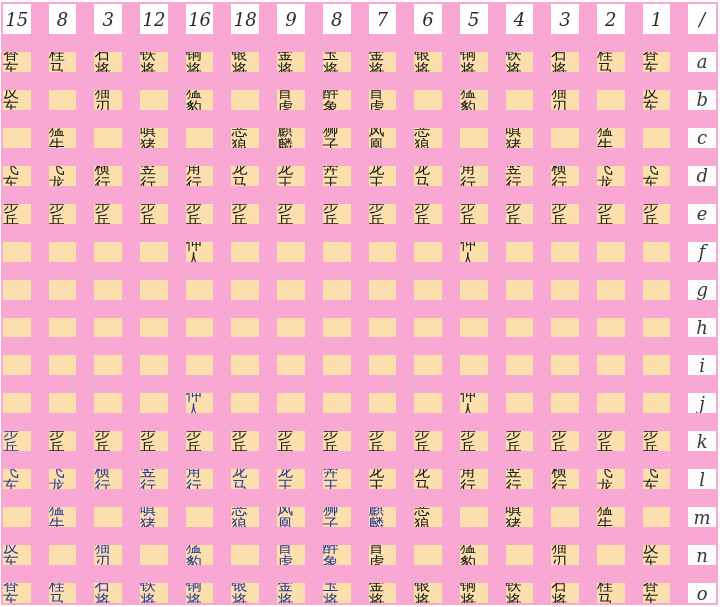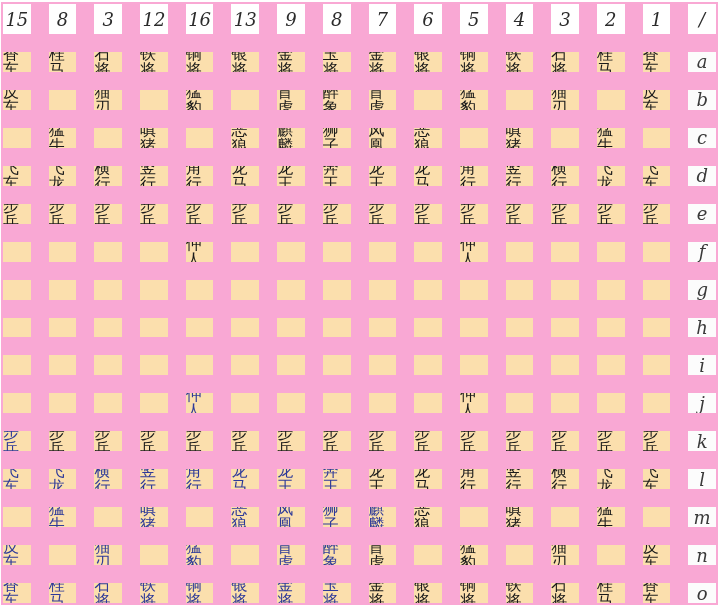--- a/index.html
+++ b/index.html
@@ -22,21 +22,21 @@
 </style>
 </head>
 <body>
 
 <div id="board">
     <div class="hdr">15</div>
     <div class="hdr">8</div>
     <div class="hdr">3</div>
     <div class="hdr">12</div>
     <div class="hdr">16</div>
-    <div class="hdr">13</div>
+    <div class="hdr">18</div>
     <div class="hdr">9</div>
     <div class="hdr">8</div>
     <div class="hdr">7</div>
     <div class="hdr">6</div>
     <div class="hdr">5</div>
     <div class="hdr">4</div>
     <div class="hdr">3</div>
     <div class="hdr">2</div>
     <div class="hdr">1</div>
     <div class="hdr corner">/</div>

